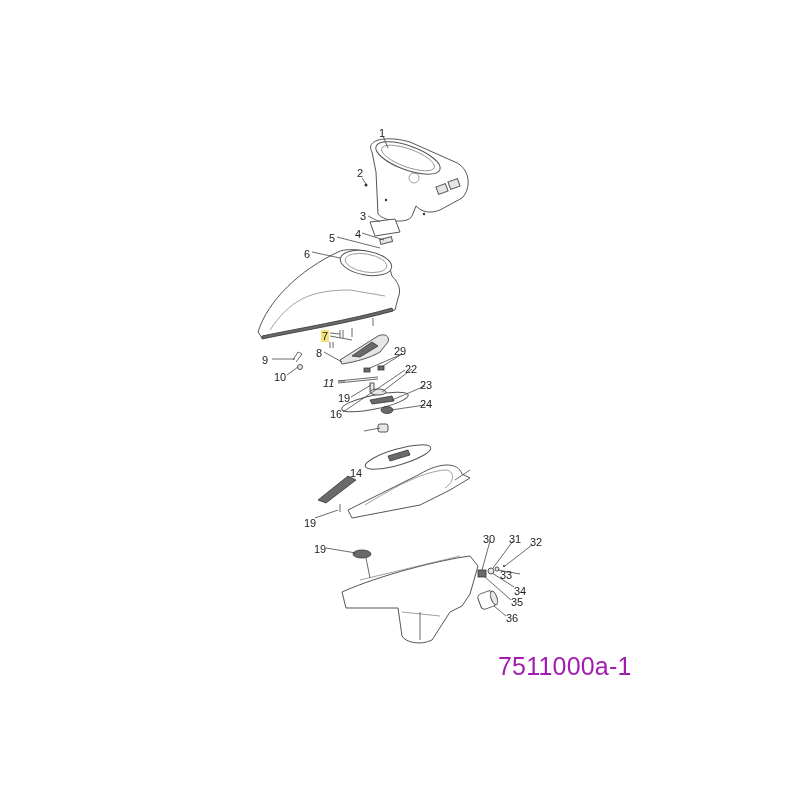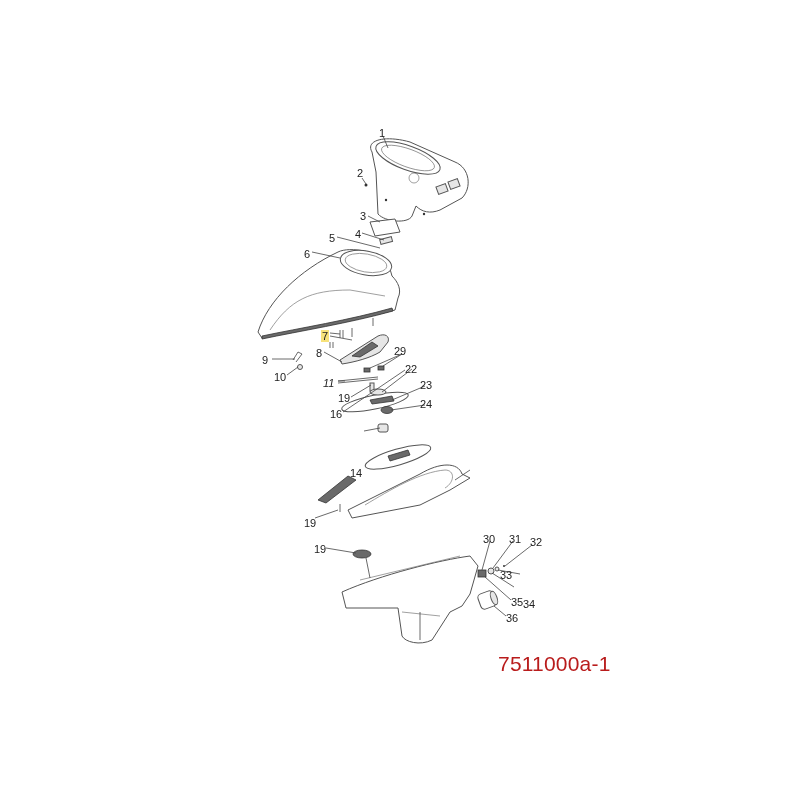--- a/index.html
+++ b/index.html
@@ -1,20 +1,20 @@
 <!DOCTYPE html>
 <html><head>
   <meta charset="utf-8">
   <style>
     html, body { margin: 0; padding: 0; background: #ffffff; }
     body { width: 800px; height: 800px; position: relative; overflow: hidden; font-family: "Liberation Sans", sans-serif; }
     #diagram { position: absolute; left: 0; top: 0; width: 800px; height: 800px; }
     .callout { position: absolute; font-size: 11px; color: #222; line-height: 12px; white-space: nowrap; }
     .callout.hl { background: #f7e27a; padding: 0 1px; }
-    .drawing-number { position: absolute; left: 498px; top: 652px; font-size: 21px; color: #b91c1c; letter-spacing: 0.2px; }
+    .drawing-number { position: absolute; left: 498px; top: 652px; font-size: 25px; color: #a21caf; letter-spacing: 0.2px; }
     svg .part { fill: #ffffff; stroke: #555; stroke-width: 1; }
     svg .part-g { fill: #e6e6e6; stroke: #555; stroke-width: 1; }
     svg .part-d { fill: #6a6a6a; stroke: #333; stroke-width: 0.8; }
     svg .leader { stroke: #444; stroke-width: 0.8; fill: none; }
     svg .thin { stroke: #777; stroke-width: 0.7; fill: none; }
   </style>
 </head>
 <body>
 
 <svg id="diagram" viewBox="0 0 800 800" xmlns="http://www.w3.org/2000/svg">
@@ -181,18 +181,18 @@
     <div class="callout" style="left: 304px; top: 517px;">19</div>
     <div class="callout" style="left: 314px; top: 543px;">19</div>
     <div class="callout" style="left: 394px; top: 345px;">29</div>
     <div class="callout" style="left: 405px; top: 363px;">22</div>
     <div class="callout" style="left: 420px; top: 379px;">23</div>
     <div class="callout" style="left: 420px; top: 398px;">24</div>
     <div class="callout" style="left: 483px; top: 533px;">30</div>
     <div class="callout" style="left: 509px; top: 533px;">31</div>
     <div class="callout" style="left: 530px; top: 536px;">32</div>
     <div class="callout" style="left: 500px; top: 569px;">33</div>
-    <div class="callout" style="left: 514px; top: 598px; margin-left: 9px;">34</div>
+    <div class="callout" style="left: 514px; top: 585px;">34</div>
     <div class="callout" style="left: 511px; top: 596px;">35</div>
     <div class="callout" style="left: 506px; top: 612px;">36</div>
   </div>
 
 <div class="drawing-number">7511000a-1</div>
 
 </body></html>

